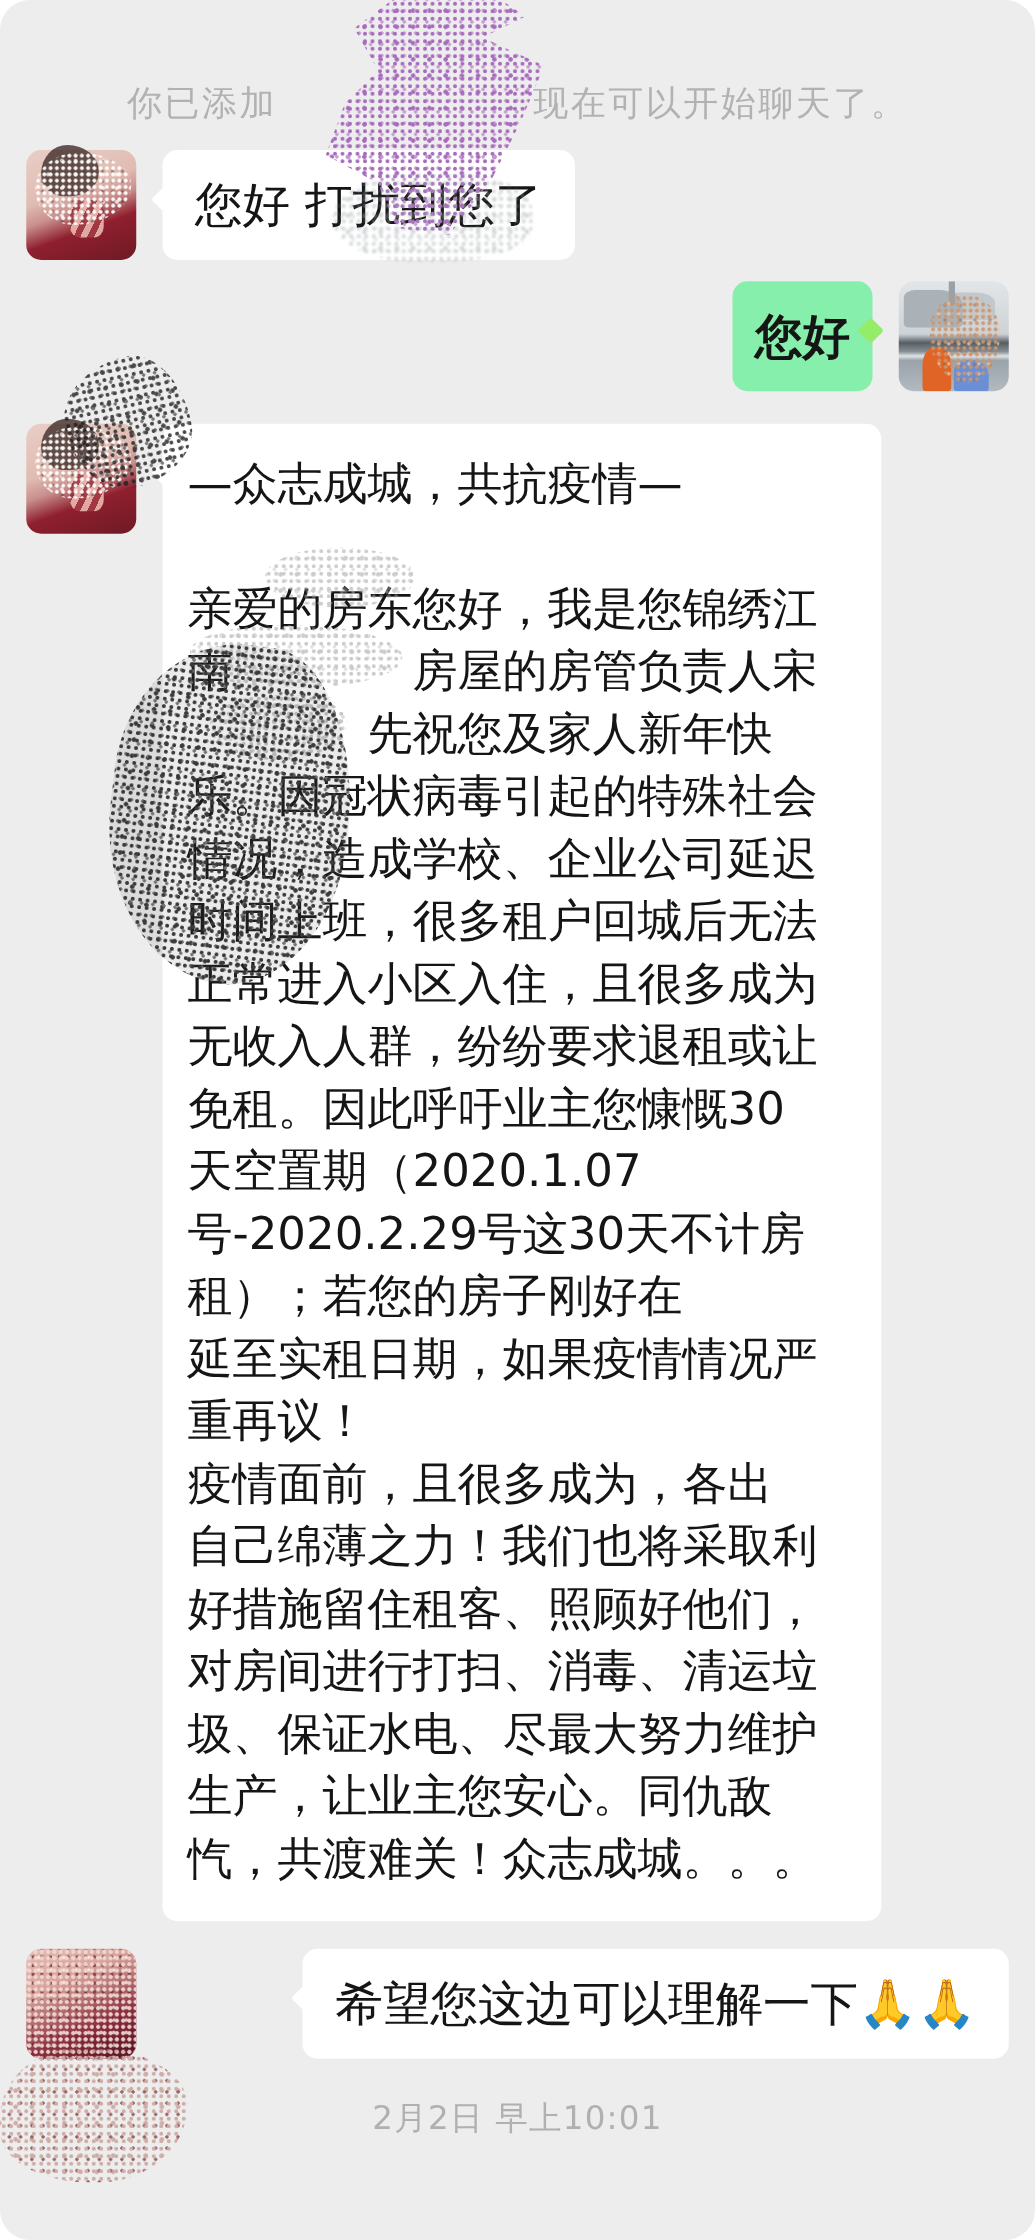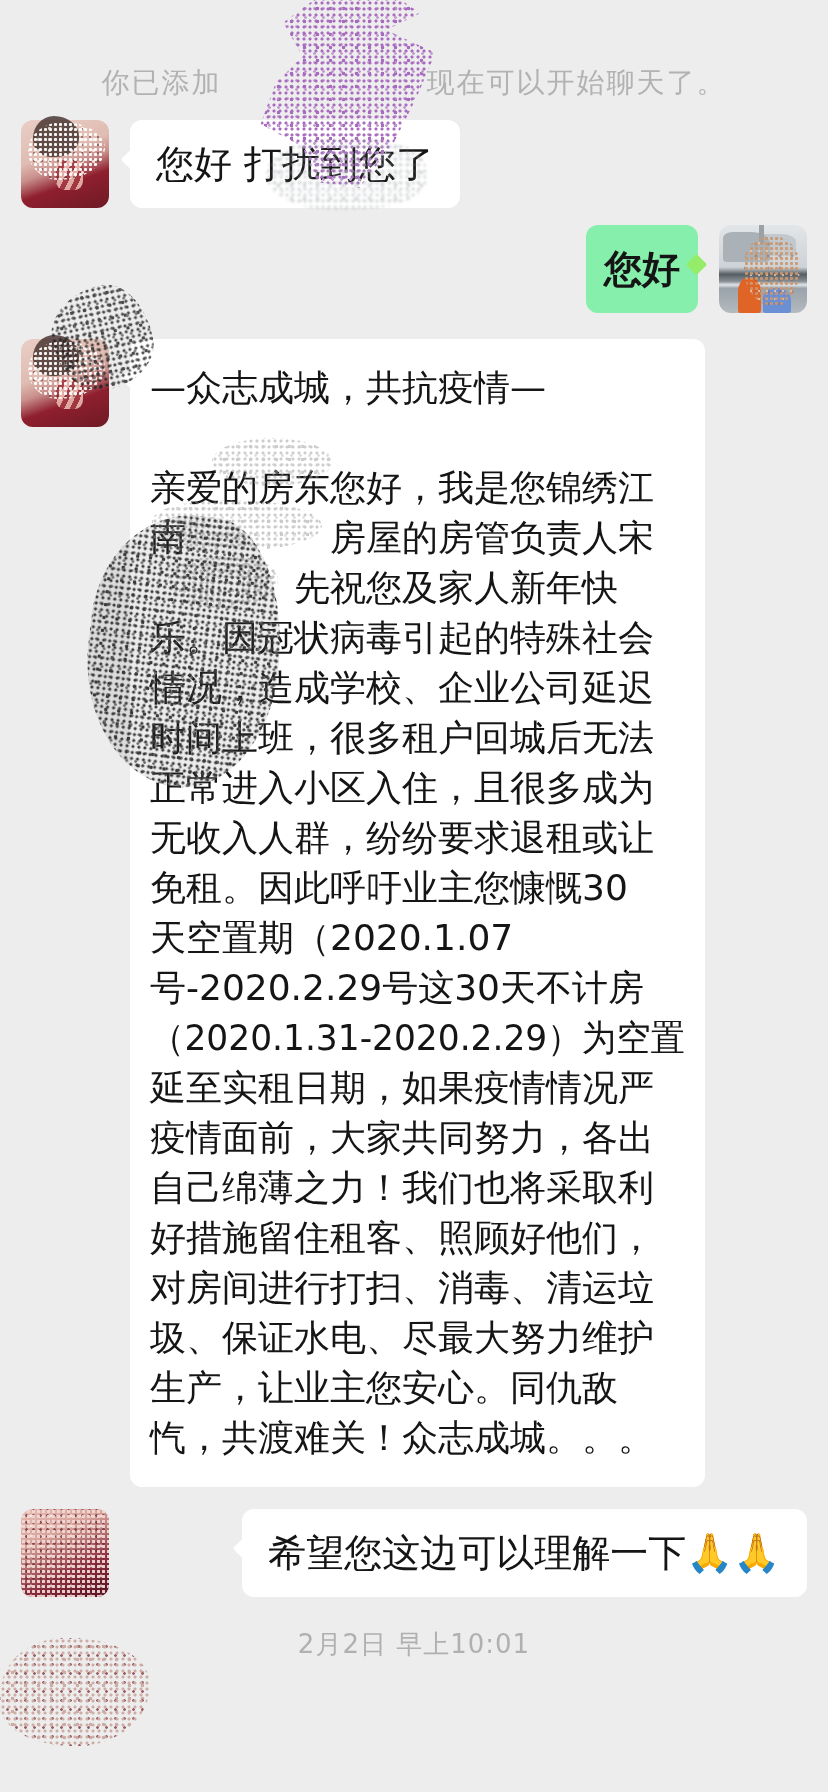--- a/index.html
+++ b/index.html
@@ -1,17 +1,17 @@
 <!DOCTYPE html>
 <html><head>
 <meta charset="utf-8">
 <style>
   html,body{margin:0;padding:0;}
   body{font-family:"DejaVu Sans",sans-serif;}
-  .chat{position:relative;width:828px;height:1792px;background:#ededed;overflow:hidden;}
+  .chat{position:relative;width:828px;height:1792px;background:#ededed;overflow:hidden;border-radius:24px;}
 
   
   .sysrow{padding-top:64px;text-align:center;font-size:28px;color:#b2b2b2;letter-spacing:2px;white-space:nowrap;}
   .sysrow .gap{display:inline-block;width:205px;height:10px;}
 
   
   .row{display:flex;align-items:flex-start;padding:0 21px;}
   .row.right{justify-content:flex-end;}
   .row1{margin-top:18px;}
   .row2{margin-top:17px;}
@@ -143,23 +143,24 @@
           <div class="msg-line"><span>南　　　　房屋的房管负责人宋</span></div>
           <div class="msg-line"><span>　　　　先祝您及家人新年快</span></div>
           <div class="msg-line"><span>乐。因冠状病毒引起的特殊社会</span></div>
           <div class="msg-line"><span>情况，造成学校、企业公司延迟</span></div>
           <div class="msg-line"><span>时间上班，很多租户回城后无法</span></div>
           <div class="msg-line"><span>正常进入小区入住，且很多成为</span></div>
           <div class="msg-line"><span>无收入人群，纷纷要求退租或让</span></div>
           <div class="msg-line"><span>免租。因此呼吁业主您慷慨30</span></div>
           <div class="msg-line"><span>天空置期（2020.1.07</span></div>
           <div class="msg-line"><span>号-2020.2.29号这30天不计房</span></div>
-          <div class="msg-line"><span style="transform-origin: left center; transform: scaleX(0.956318);">（2020.1.31-2020.2.29）为空置</span></div>
+          <div class="msg-line"><span>租）；若您的房子刚好在</span></div>
           <div class="msg-line"><span>延至实租日期，如果疫情情况严</span></div>
-          <div class="msg-line"><span>疫情面前，大家共同努力，各出</span></div>
+          <div class="msg-line"><span>重再议！</span></div>
+          <div class="msg-line"><span>疫情面前，且很多成为，各出</span></div>
           <div class="msg-line"><span>自己绵薄之力！我们也将采取利</span></div>
           <div class="msg-line"><span>好措施留住租客、照顾好他们，</span></div>
           <div class="msg-line"><span>对房间进行打扫、消毒、清运垃</span></div>
           <div class="msg-line"><span>圾、保证水电、尽最大努力维护</span></div>
           <div class="msg-line"><span>生产，让业主您安心。同仇敌</span></div>
           <div class="msg-line"><span>忾，共渡难关！众志成城。。。</span></div>
         </div>
     </div>
   </div>
 

